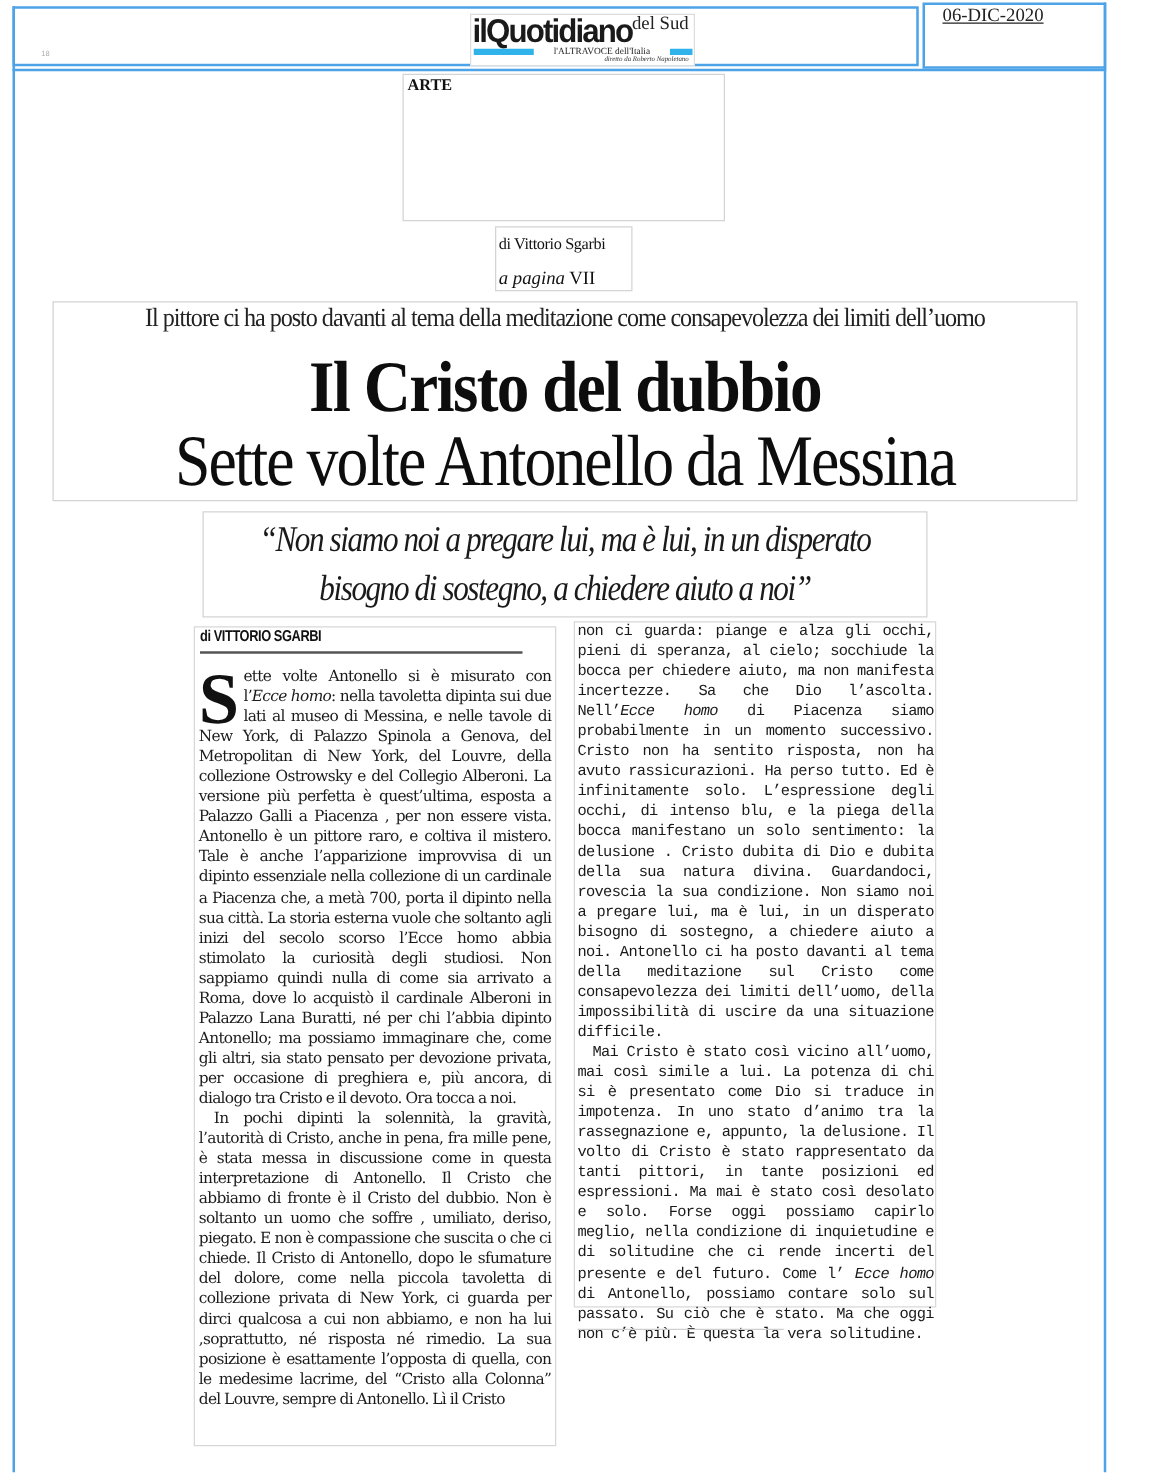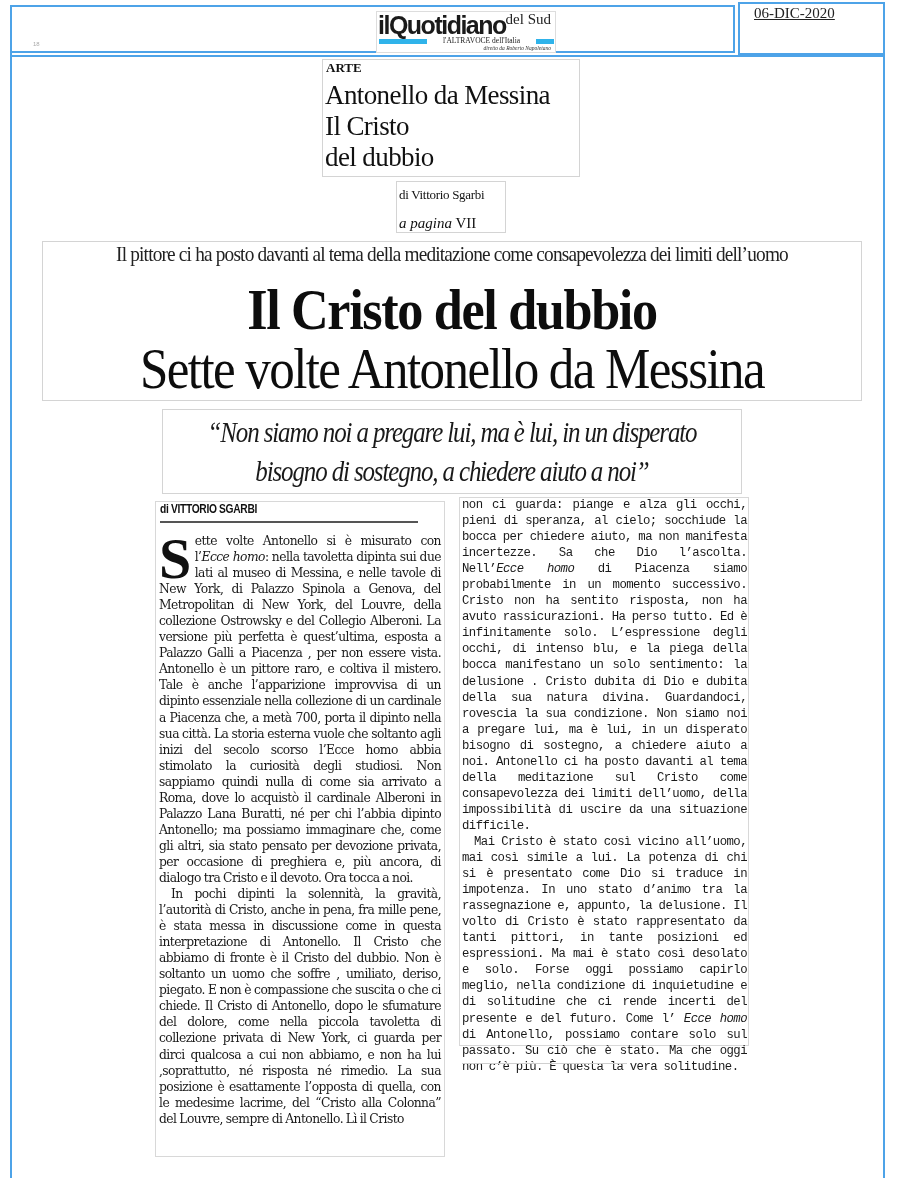--- a/index.html
+++ b/index.html
@@ -136,23 +136,20 @@
 <div class="logo">
   <span class="logo-main">ilQuotidiano</span>
   <span class="logo-sud">del Sud</span>
   <div class="logo-bar"></div>
   <span class="logo-bar-text">l'ALTRAVOCE dell'Italia</span>
   <span class="logo-director">diretto da Roberto Napoletano</span>
 </div>
 
 <div class="teaser-box">
   <span class="teaser-section">ARTE</span>
-  <div class="teaser-title">Antonello da Messina
-Il Cristo
-del dubbio</div>
 </div>
 <div class="teaser-byline-box">
   <span class="teaser-byline">di Vittorio Sgarbi</span>
   <span class="teaser-page"><i>a pagina</i> <span>VII</span></span>
 </div>
 
 <div class="headline-box">
   <div class="kicker">Il pittore ci ha posto davanti al tema della meditazione come consapevolezza dei limiti dell’uomo</div>
   <div class="headline-1">Il Cristo del dubbio</div>
   <div class="headline-2">Sette volte Antonello da Messina</div>

